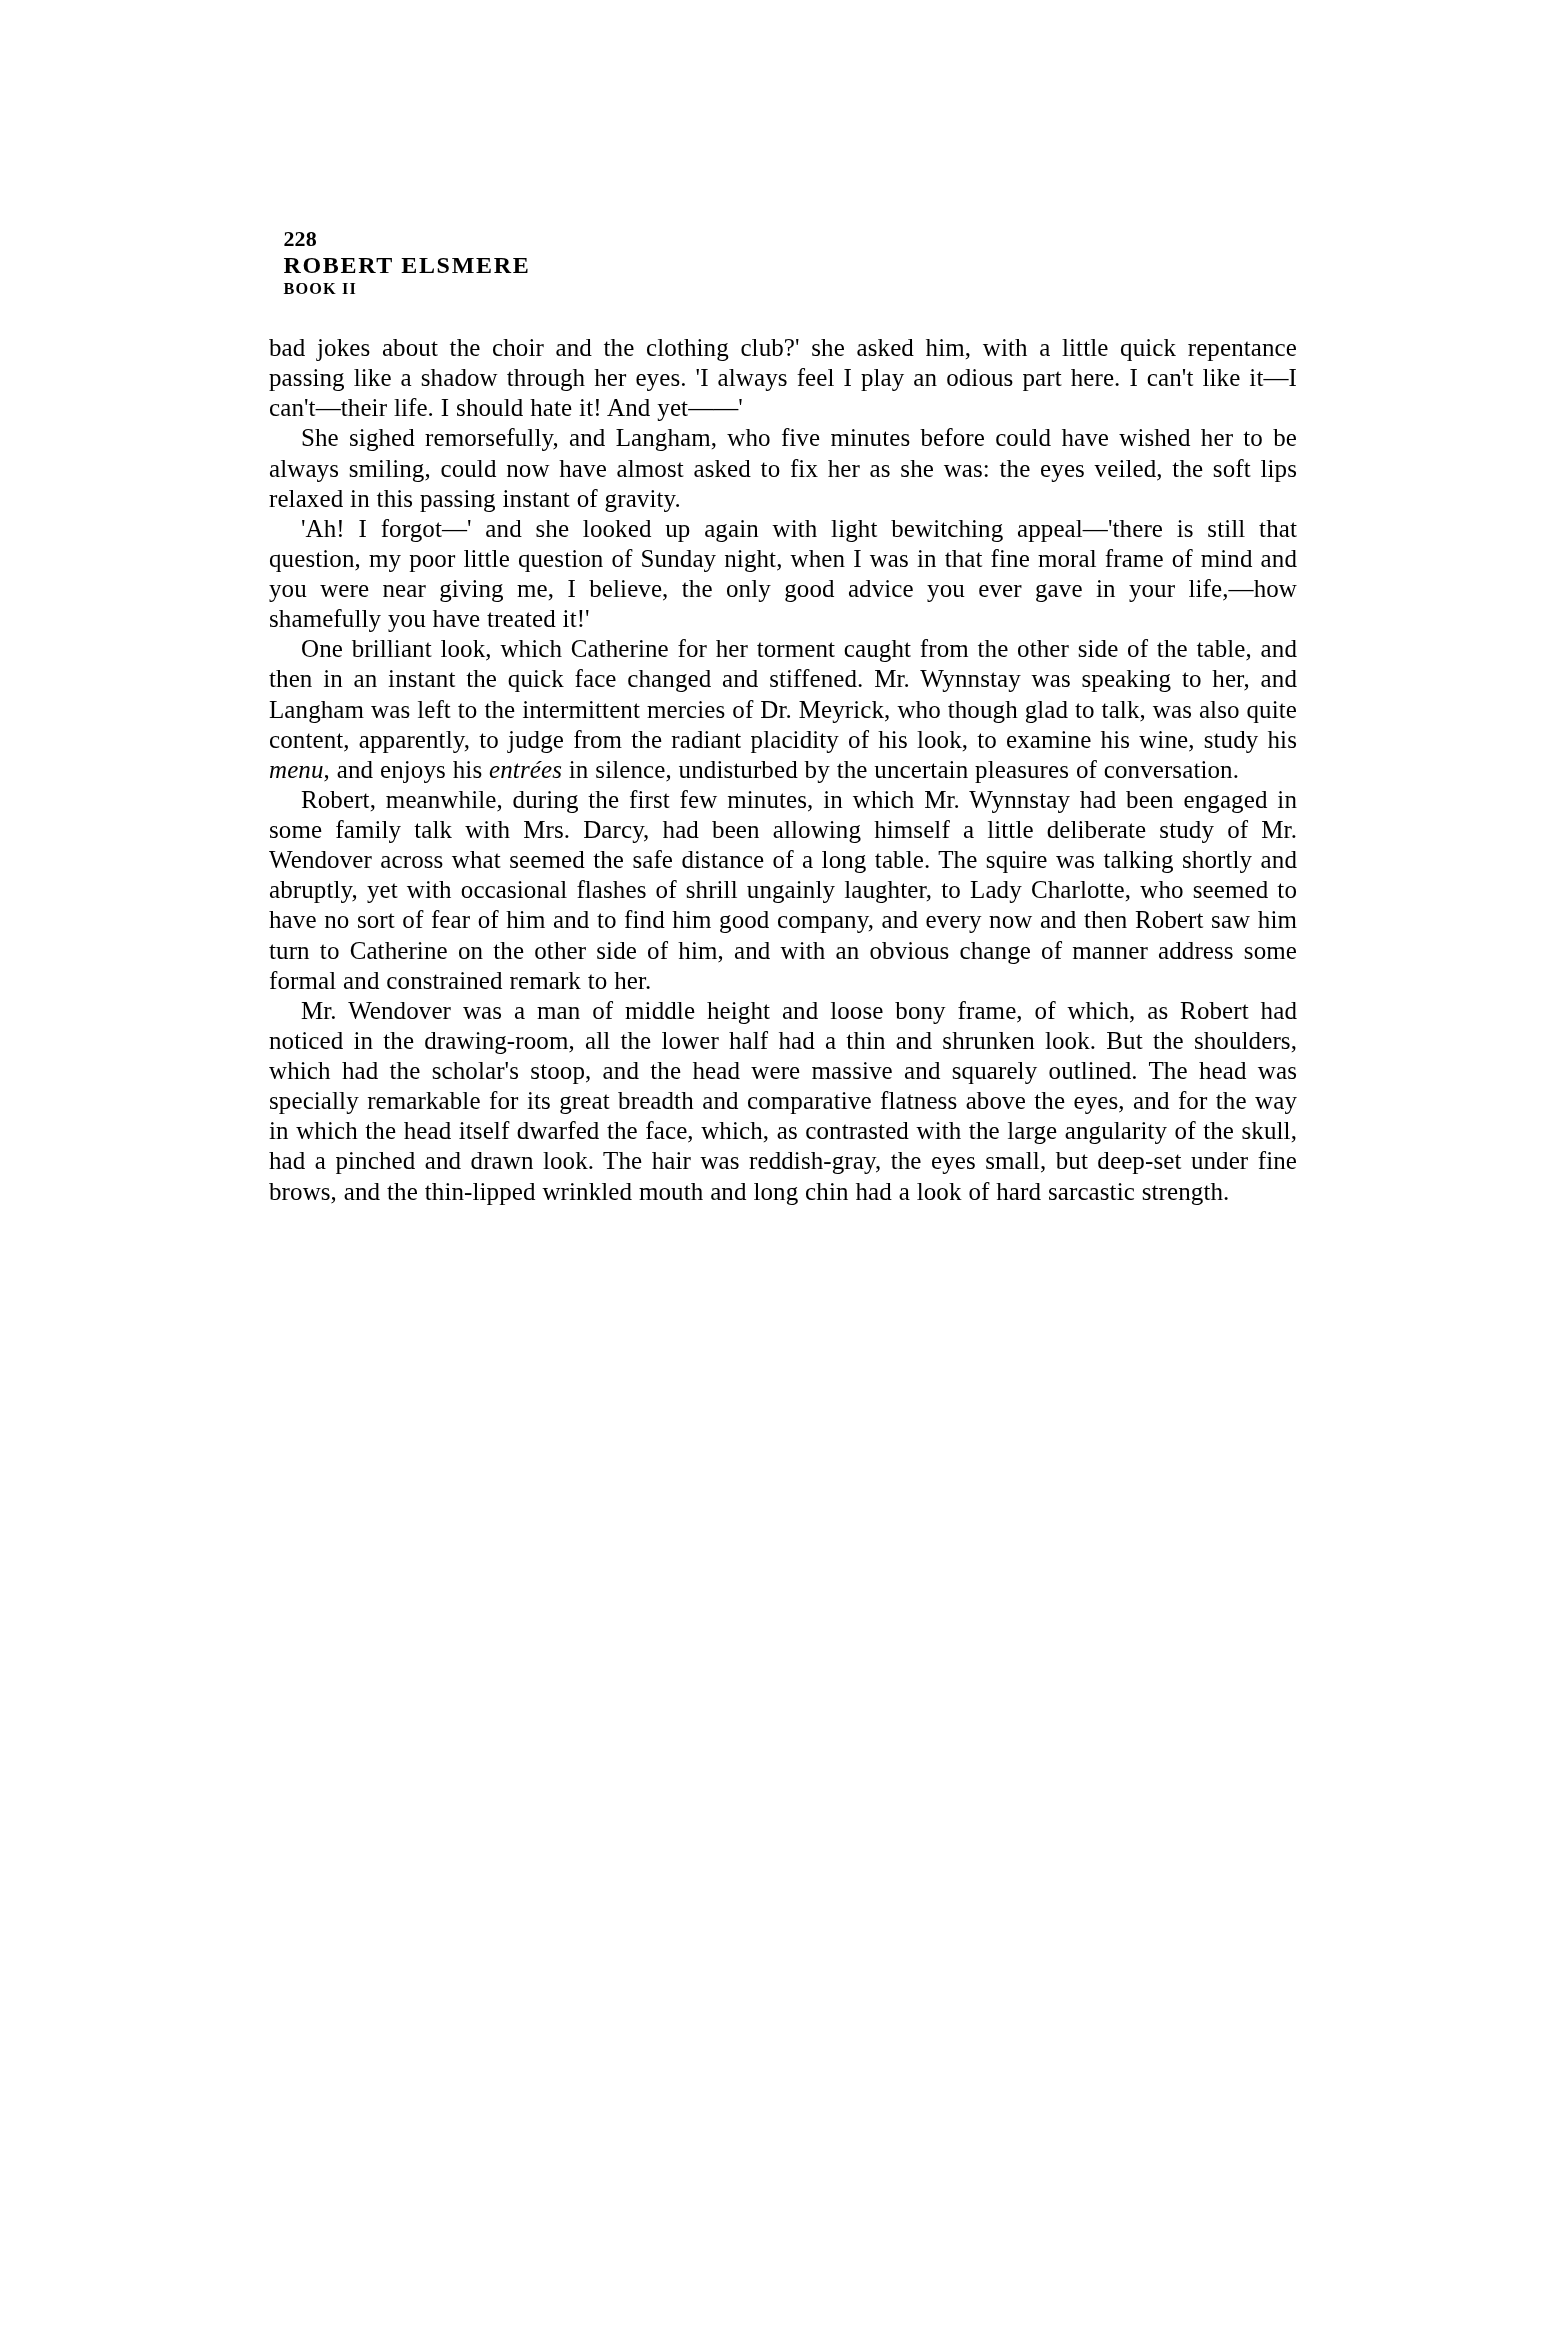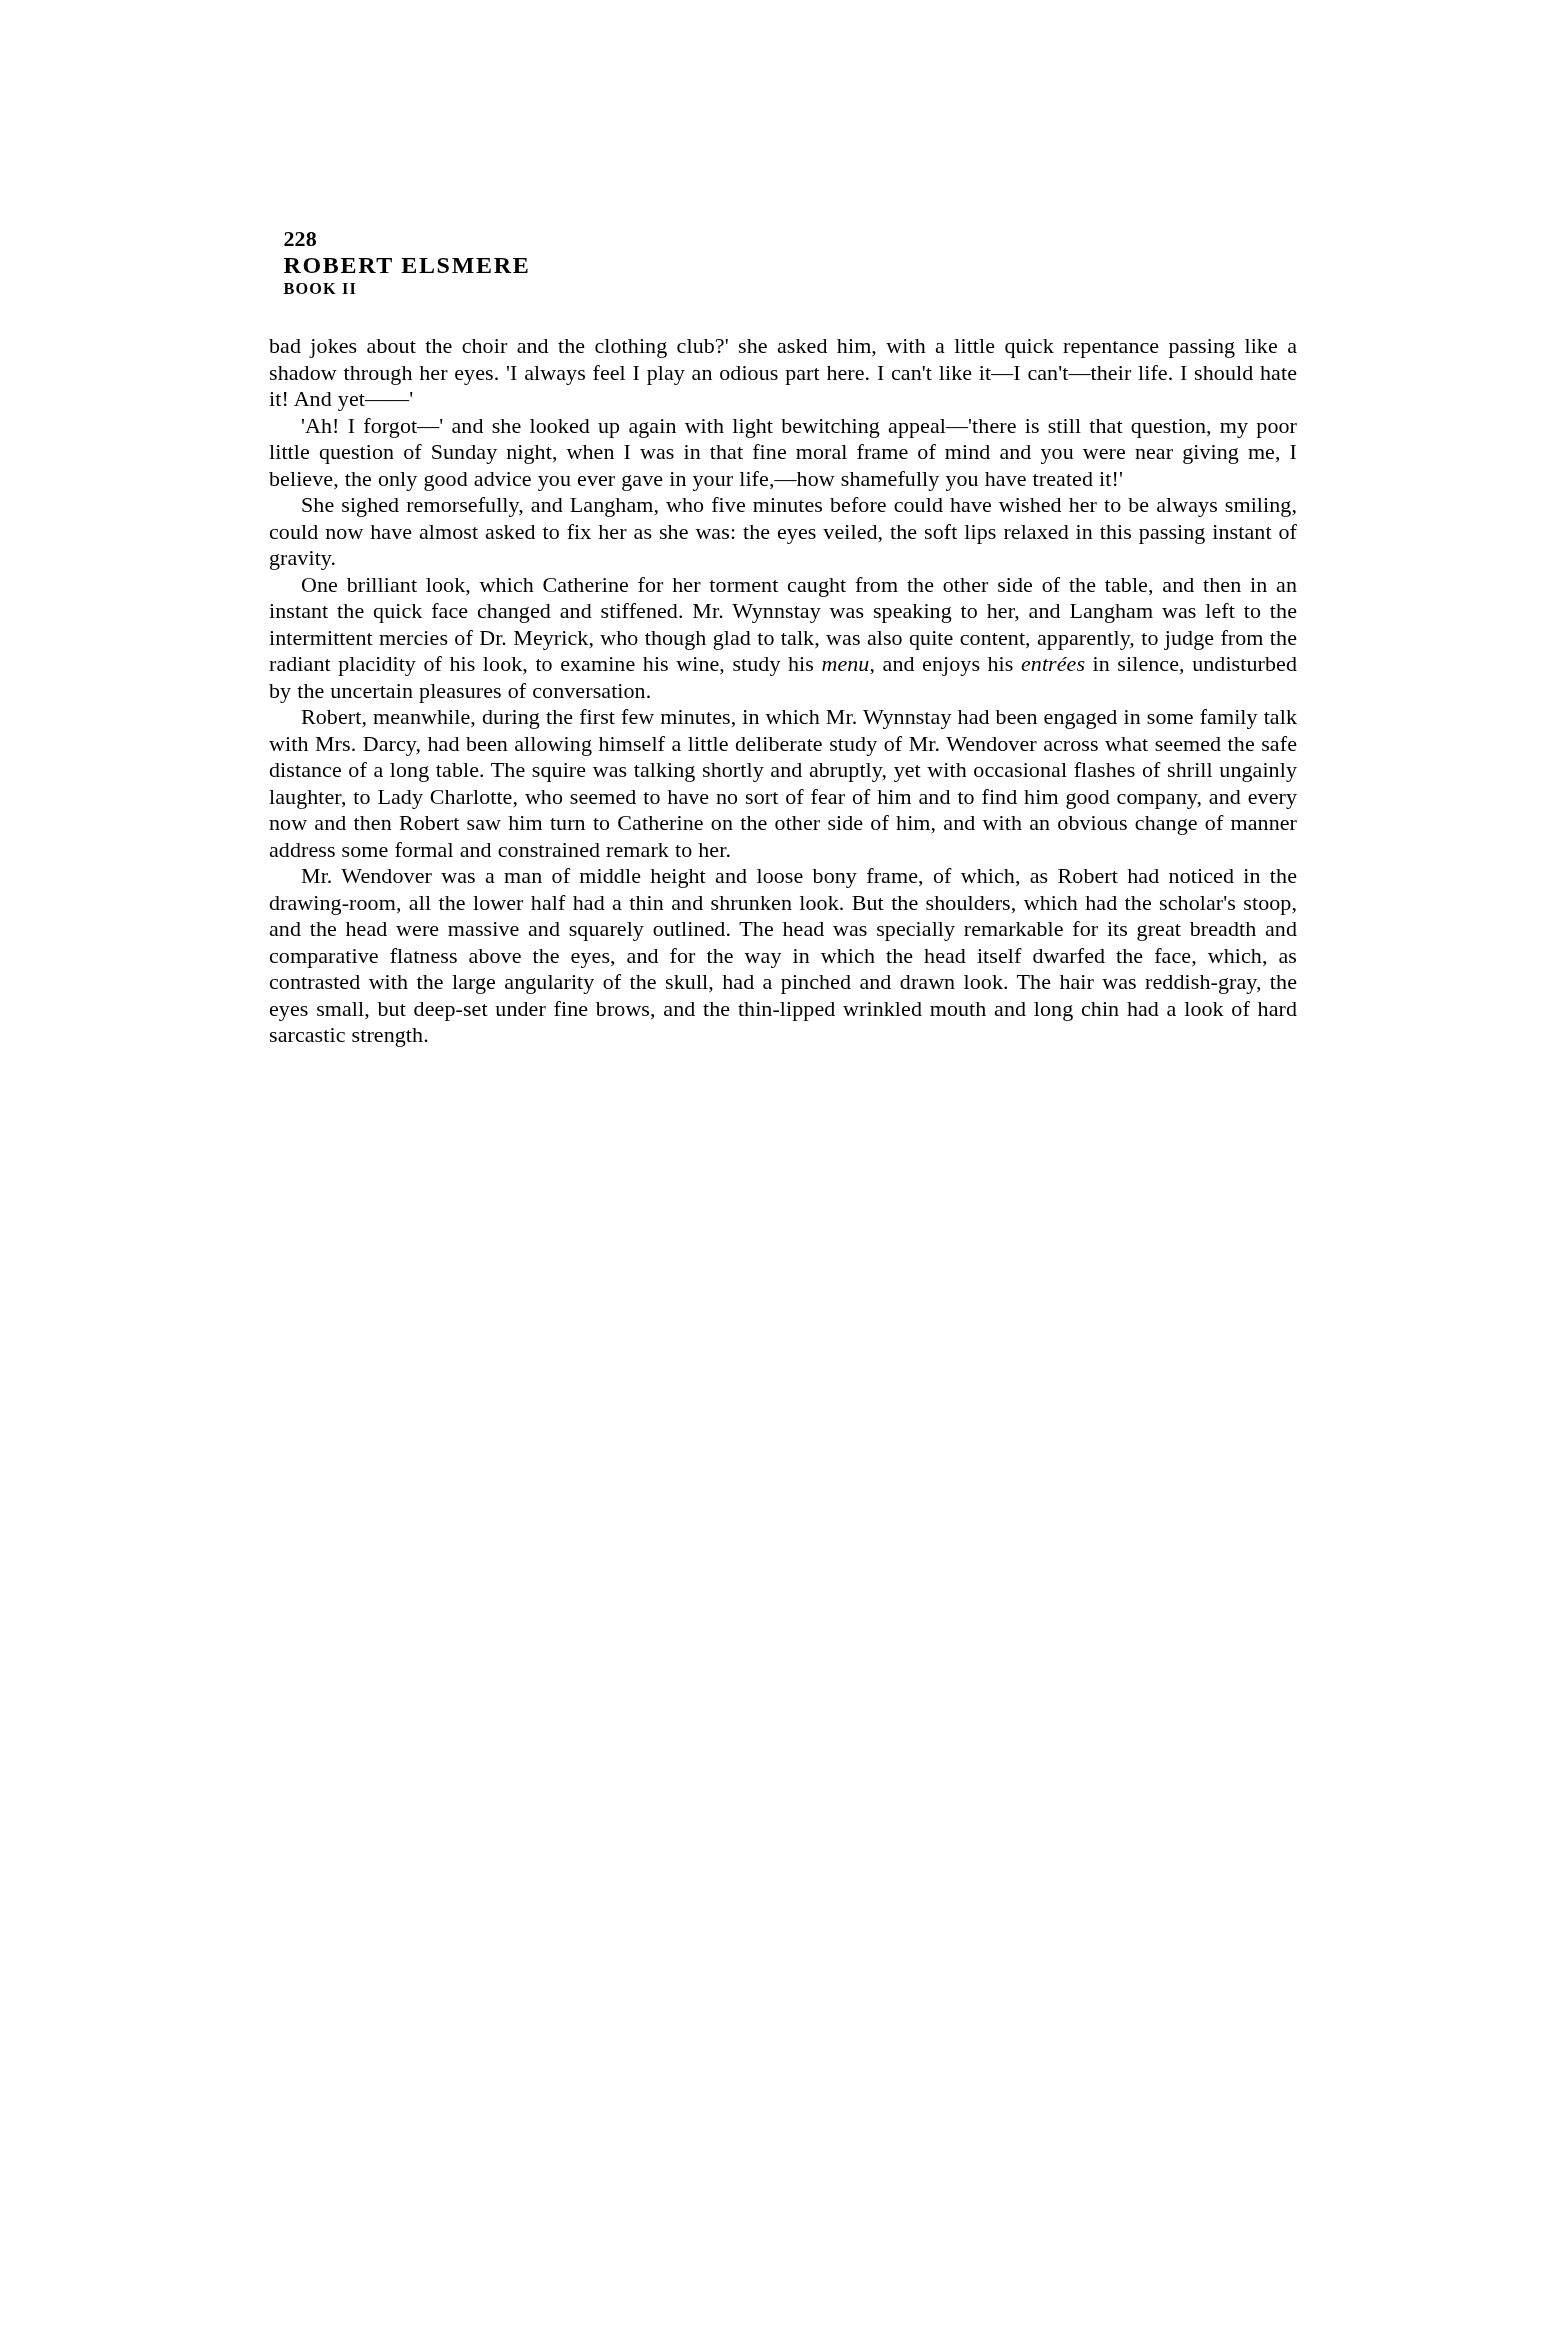--- a/index.html
+++ b/index.html
@@ -55,21 +55,21 @@
   }
   .book-label {
     font-size: 16.3px;
     font-weight: bold;
     letter-spacing: 0.07em;
     white-space: nowrap;
     text-align: right;
   }
   .body-text p {
     margin: 0;
-    font-size: 22px;
+    font-size: 25px;
     line-height: 1.205;
     text-align: justify;
     text-justify: inter-word;
     letter-spacing: 0.004em;
     word-spacing: 0.02em;
   }
   .body-text p.indent {
     text-indent: 32px;
   }
   .body-text p.noindent {
@@ -86,22 +86,22 @@
   <div class="content">
 
     <div class="running-head">
       <span class="folio">228</span>
       <span class="head-title">ROBERT ELSMERE</span>
       <span class="book-label">BOOK II</span>
     </div>
 
     <div class="body-text">
       <p class="noindent">bad jokes about the choir and the clothing club?' she asked him, with a little quick repentance passing like a shadow through her eyes. 'I always feel I play an odious part here. I can't like it—I can't—their life. I should hate it! And yet——'</p>
+      <p class="indent">She sighed remorsefully, and Langham, who five minutes before could have wished her to be always smiling, could now have almost asked to fix her as she was: the eyes veiled, the soft lips relaxed in this passing instant of gravity.</p>
       <p class="indent">'Ah! I forgot—' and she looked up again with light bewitching appeal—'there is still that question, my poor little question of Sunday night, when I was in that fine moral frame of mind and you were near giving me, I believe, the only good advice you ever gave in your life,—how shamefully you have treated it!'</p>
-      <p class="indent">She sighed remorsefully, and Langham, who five minutes before could have wished her to be always smiling, could now have almost asked to fix her as she was: the eyes veiled, the soft lips relaxed in this passing instant of gravity.</p>
       <p class="indent">One brilliant look, which Catherine for her torment caught from the other side of the table, and then in an instant the quick face changed and stiffened. Mr. Wynnstay was speaking to her, and Langham was left to the intermittent mercies of Dr. Meyrick, who though glad to talk, was also quite content, apparently, to judge from the radiant placidity of his look, to examine his wine, study his <em>menu</em>, and enjoys his <em>entrées</em> in silence, undisturbed by the uncertain pleasures of conversation.</p>
       <p class="indent">Robert, meanwhile, during the first few minutes, in which Mr. Wynnstay had been engaged in some family talk with Mrs. Darcy, had been allowing himself a little deliberate study of Mr. Wendover across what seemed the safe distance of a long table. The squire was talking shortly and abruptly, yet with occasional flashes of shrill ungainly laughter, to Lady Charlotte, who seemed to have no sort of fear of him and to find him good company, and every now and then Robert saw him turn to Catherine on the other side of him, and with an obvious change of manner address some formal and constrained remark to her.</p>
       <p class="indent">Mr. Wendover was a man of middle height and loose bony frame, of which, as Robert had noticed in the drawing-room, all the lower half had a thin and shrunken look. But the shoulders, which had the scholar's stoop, and the head were massive and squarely outlined. The head was specially remarkable for its great breadth and comparative flatness above the eyes, and for the way in which the head itself dwarfed the face, which, as contrasted with the large angularity of the skull, had a pinched and drawn look. The hair was reddish-gray, the eyes small, but deep-set under fine brows, and the thin-lipped wrinkled mouth and long chin had a look of hard sarcastic strength.</p>
     </div>
 
   </div>
 </div>
 
 
 </body></html>

